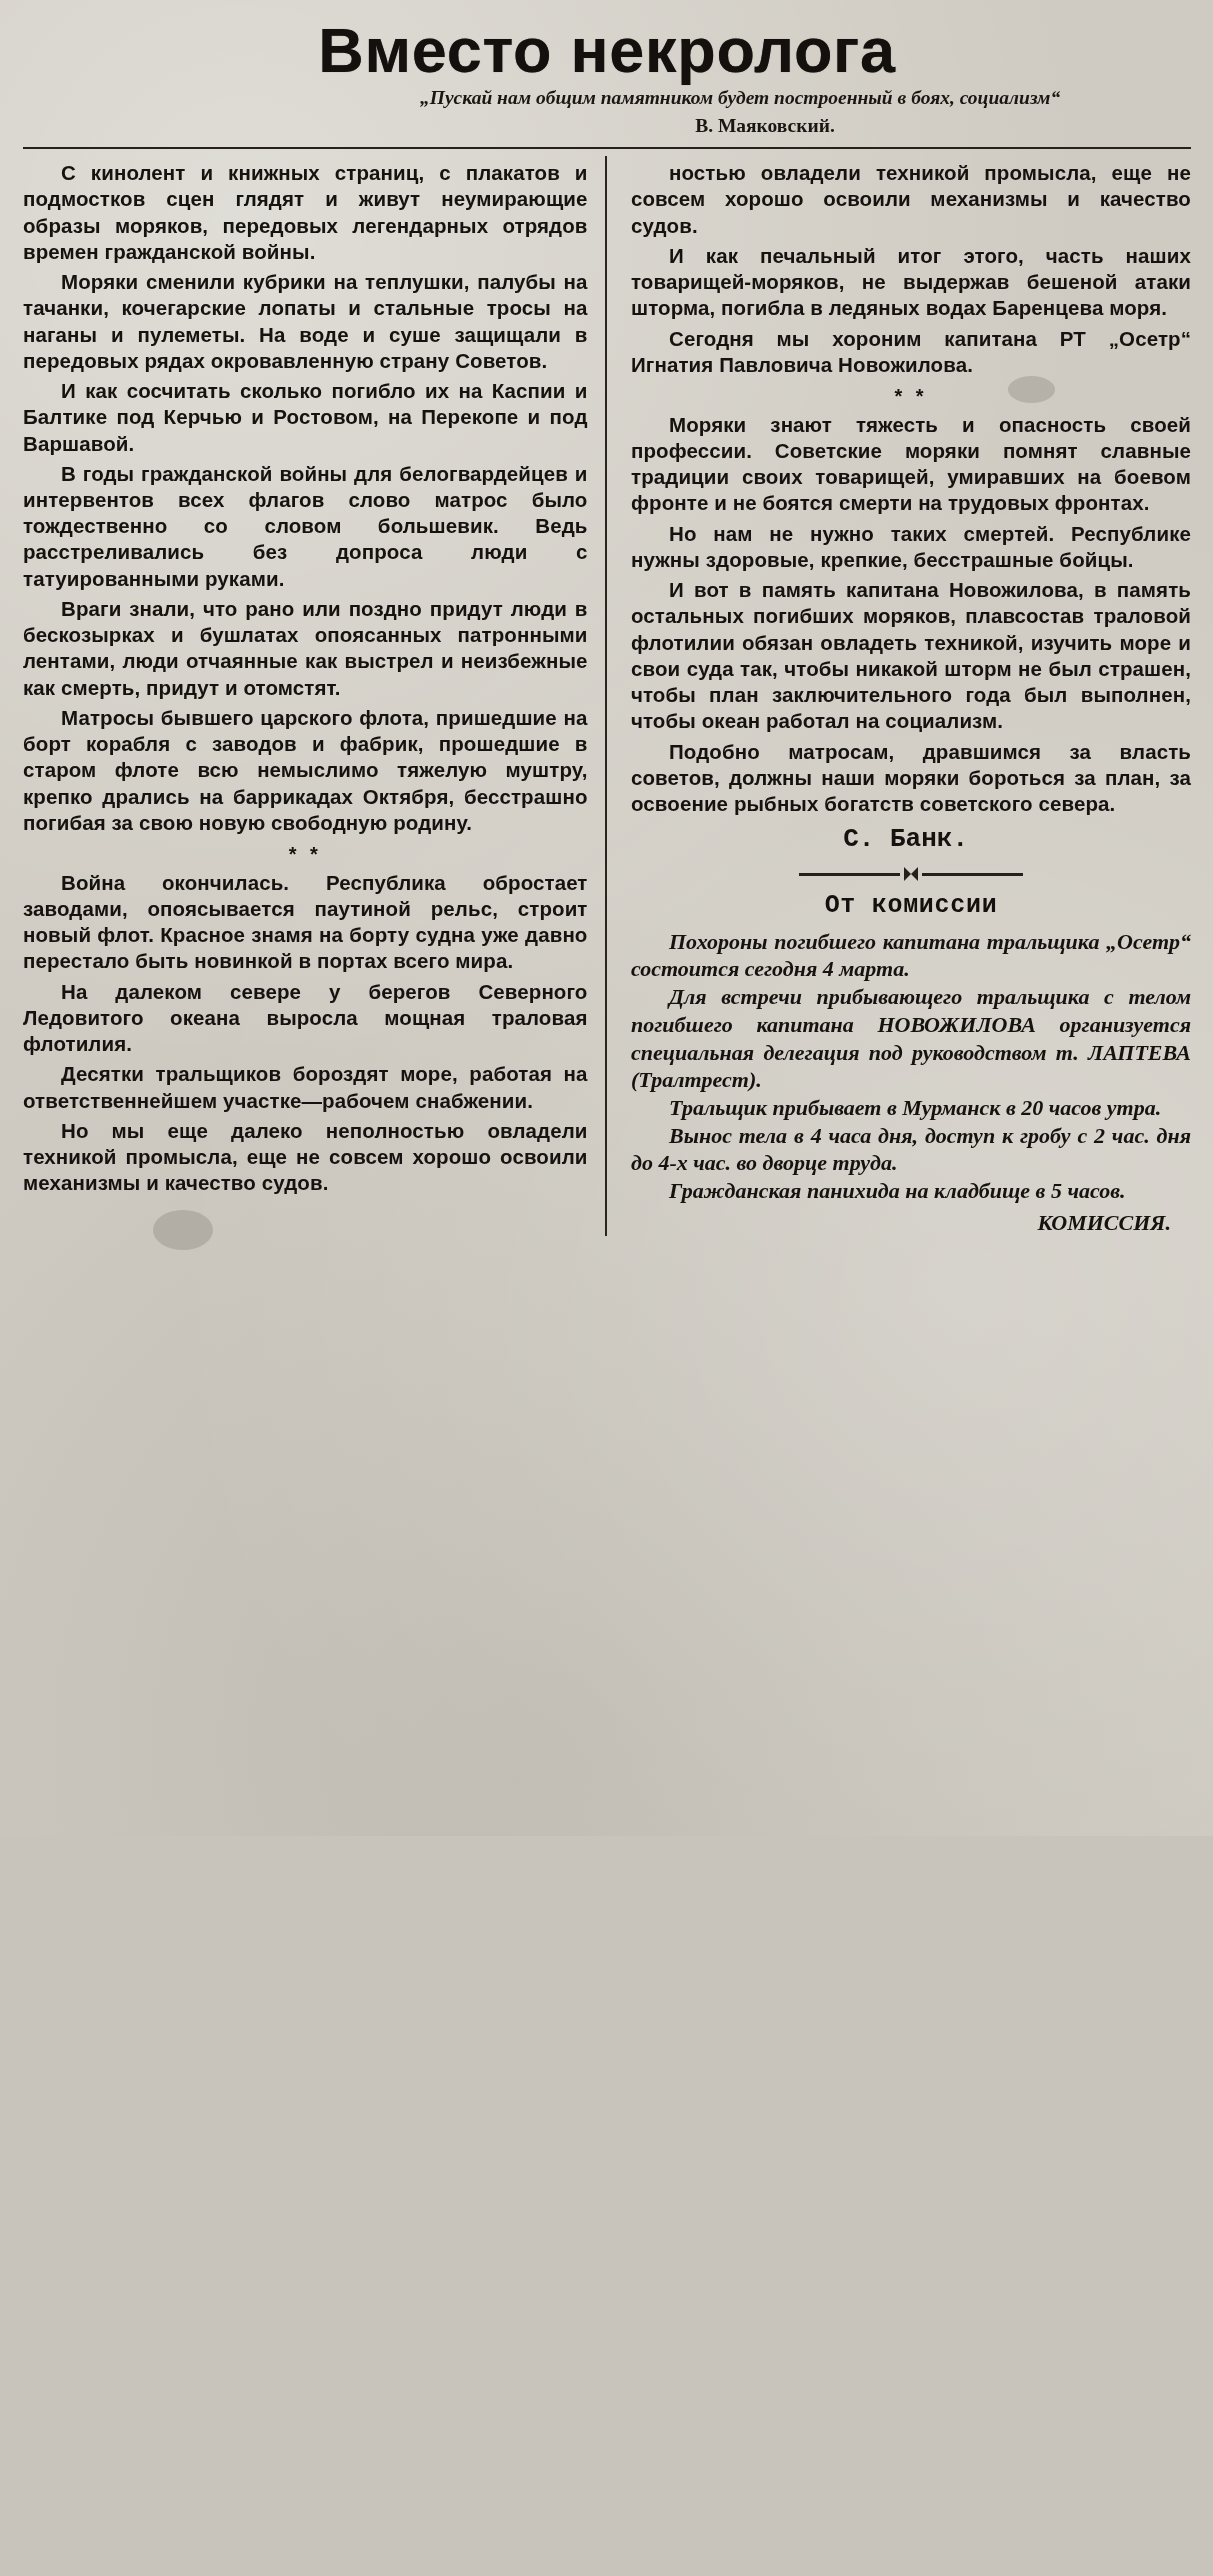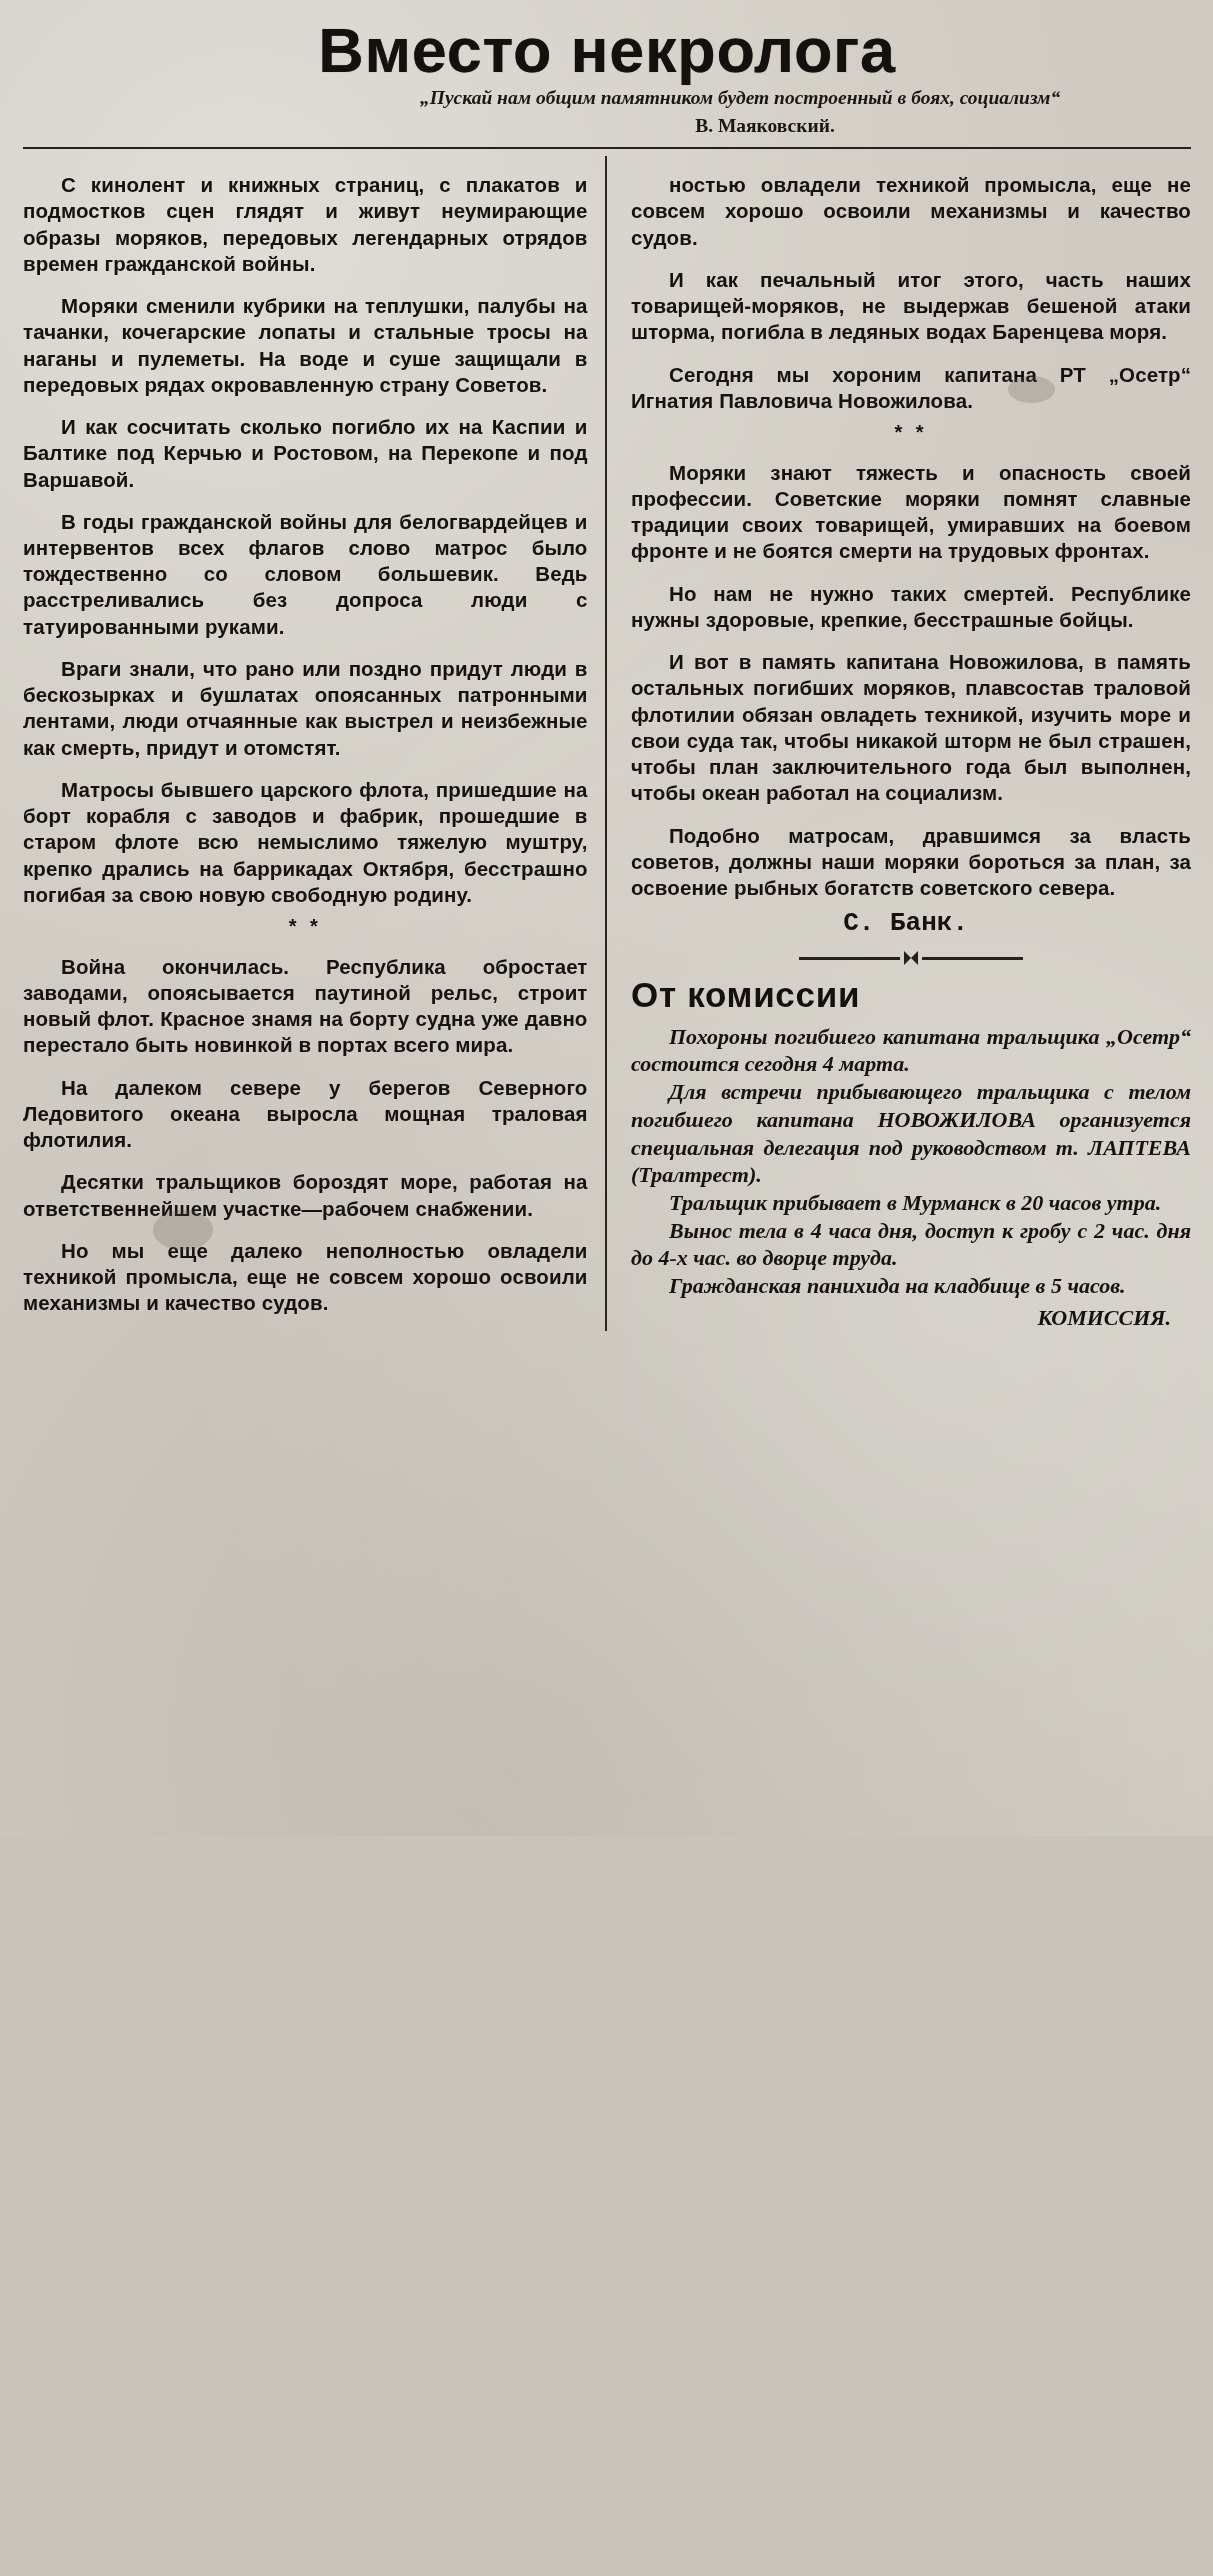--- a/index.html
+++ b/index.html
@@ -69,21 +69,21 @@
     box-sizing: border-box;
   }
   .col.left {
     padding-right: 17.5px;
     border-right: 2px solid #2a251f;
   }
   .col.right {
     padding-left: 24px;
   }
   p.body {
-    margin: 16px 0 0 0;
+    margin: 4px 0 0 0;
     text-indent: 38px;
     text-align: justify;
     font-family: "Liberation Sans", sans-serif;
     font-weight: bold;
     font-size: 20.5px;
     line-height: 1.28;
     color: #15120f;
     letter-spacing: 0.1px;
   }
   .stars {
@@ -116,24 +116,24 @@
   .signature {
     text-align: center;
     font-family: Liberation Mono, monospace;
     font-weight: bold;
     font-size: 26px;
     margin-top: 6.7px;
     color: #15120f;
     padding-right: 10.8px;
   }
   .subhead {
-    text-align: left;
-    font-family: Liberation Sans, sans-serif;
-    font-weight: bold;
-    font-size: 35px;
+    text-align: center;
+    font-family: Liberation Mono, monospace;
+    font-weight: bold;
+    font-size: 25px;
     letter-spacing: 0.7px;
     color: #14100d;
     margin: 2.7px 0 8px 0;
   }
   p.italic {
     margin: 0;
     text-indent: 38px;
     text-align: justify;
     font-family: "Liberation Serif", serif;
     font-style: italic;

